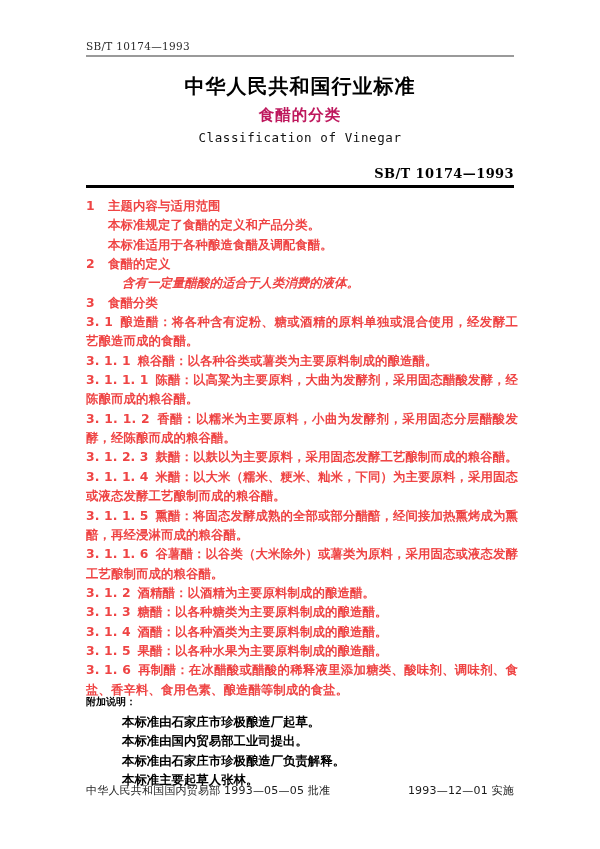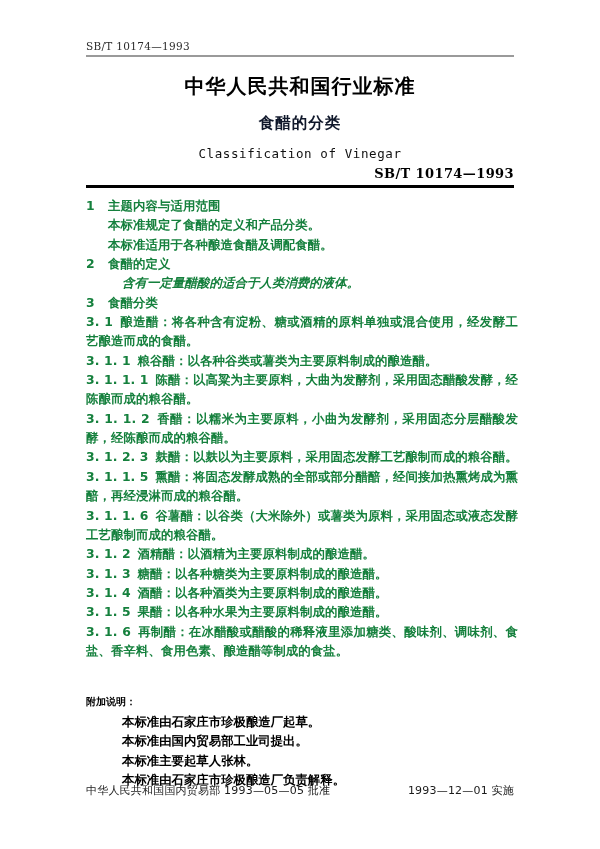--- a/index.html
+++ b/index.html
@@ -50,29 +50,29 @@
     text-align: center;
   }
   .title-main {
     font-size: 20px;
     font-weight: bold;
     letter-spacing: 1px;
     color: #000;
     line-height: 1.2;
   }
   .title-sub {
-    margin-top: 16px;
+    margin-top: 8px;
     font-size: 15.5px;
     font-weight: bold;
     letter-spacing: 1px;
-    color: #0f172a;
+    color: #be185d;
     line-height: 1.2;
   }
   .title-en {
-    margin-top: 13px;
+    margin-top: 5px;
     font-family: "DejaVu Sans Mono", "Liberation Mono", monospace;
     font-size: 12.5px;
     letter-spacing: 0.6px;
     color: #111;
     line-height: 1.2;
   }
 
   
   .stdnum-zone {
     position: absolute;
@@ -100,21 +100,21 @@
   .body-zone {
     position: absolute;
     left: 86px;
     top: 196px;
     width: 432px;
   }
   .clause {
     font-size: 12.4px;
     font-weight: bold;
     line-height: 19.35px;
-    color: #15803d;
+    color: #ef4444;
     text-align: justify;
     margin: 0;
     letter-spacing: 0.1px;
   }
   .clause .lead {
     display: inline;
   }
   
   .clause.lvl1 {
     text-indent: 0;
@@ -205,36 +205,37 @@
       <div class="clause indent1"><span class="lead">本标准规定了食醋的定义和产品分类。</span></div>
       <div class="clause indent1"><span class="lead">本标准适用于各种酿造食醋及调配食醋。</span></div>
       <div class="clause lvl1"><span class="num">2</span><span class="lead">食醋的定义</span></div>
       <div class="clause indent2"><span class="lead">含有一定量醋酸的适合于人类消费的液体。</span></div>
       <div class="clause lvl1"><span class="num">3</span><span class="lead">食醋分类</span></div>
       <div class="clause sub"><span class="num">3. 1</span><span class="lead">酿造醋：将各种含有淀粉、糖或酒精的原料单独或混合使用，经发酵工艺酿造而成的食醋。</span></div>
       <div class="clause sub"><span class="num">3. 1. 1</span><span class="lead">粮谷醋：以各种谷类或薯类为主要原料制成的酿造醋。</span></div>
       <div class="clause sub"><span class="num">3. 1. 1. 1</span><span class="lead">陈醋：以高粱为主要原料，大曲为发酵剂，采用固态醋酸发酵，经陈酿而成的粮谷醋。</span></div>
       <div class="clause sub"><span class="num">3. 1. 1. 2</span><span class="lead">香醋：以糯米为主要原料，小曲为发酵剂，采用固态分层醋酸发酵，经陈酿而成的粮谷醋。</span></div>
       <div class="clause sub"><span class="num">3. 1. 2. 3</span><span class="lead">麸醋：以麸以为主要原料，采用固态发酵工艺酿制而成的粮谷醋。</span></div>
+      <div class="clause sub"><span class="num">3. 1. 1. 4</span><span class="lead">米醋：以大米（糯米、粳米、籼米，下同）为主要原料，采用固态或液态发酵工艺酿制而成的粮谷醋。</span></div>
       <div class="clause sub"><span class="num">3. 1. 1. 5</span><span class="lead">熏醋：将固态发酵成熟的全部或部分醋醅，经间接加热熏烤成为熏醅，再经浸淋而成的粮谷醋。</span></div>
       <div class="clause sub"><span class="num">3. 1. 1. 6</span><span class="lead">谷薯醋：以谷类（大米除外）或薯类为原料，采用固态或液态发酵工艺酿制而成的粮谷醋。</span></div>
       <div class="clause sub"><span class="num">3. 1. 2</span><span class="lead">酒精醋：以酒精为主要原料制成的酿造醋。</span></div>
       <div class="clause sub"><span class="num">3. 1. 3</span><span class="lead">糖醋：以各种糖类为主要原料制成的酿造醋。</span></div>
       <div class="clause sub"><span class="num">3. 1. 4</span><span class="lead">酒醋：以各种酒类为主要原料制成的酿造醋。</span></div>
       <div class="clause sub"><span class="num">3. 1. 5</span><span class="lead">果醋：以各种水果为主要原料制成的酿造醋。</span></div>
       <div class="clause sub"><span class="num">3. 1. 6</span><span class="lead">再制醋：在冰醋酸或醋酸的稀释液里添加糖类、酸味剂、调味剂、食盐、香辛料、食用色素、酿造醋等制成的食盐。</span></div>
     </div>
 
   <div class="note-zone">
     <div class="note-title">附加说明：</div>
     <div id="note-lines">
         <div class="note-line">本标准由石家庄市珍极酿造厂起草。</div>
         <div class="note-line">本标准由国内贸易部工业司提出。</div>
+        <div class="note-line">本标准由石家庄市珍极酿造厂负责解释。</div>
         <div class="note-line">本标准主要起草人张林。</div>
-        <div class="note-line">本标准由石家庄市珍极酿造厂负责解释。</div>
       </div>
   </div>
 
   <div class="footer-zone">
     <div class="footer-left">中华人民共和国国内贸易部 1993—05—05 批准</div>
     <div class="footer-right">1993—12—01 实施</div>
   </div>
 
 </div>
 

